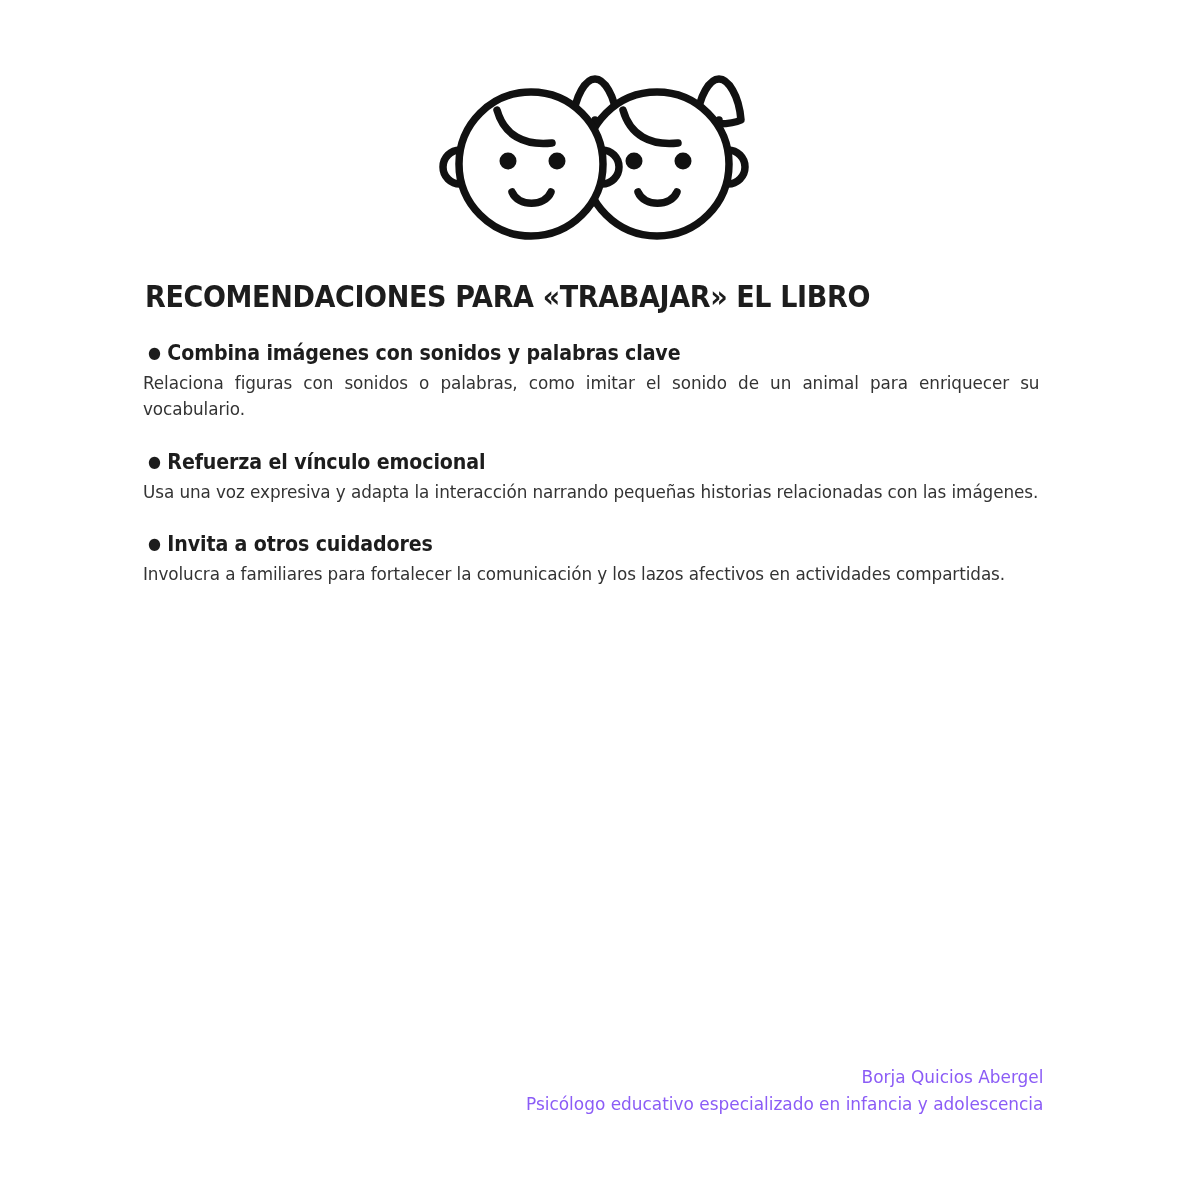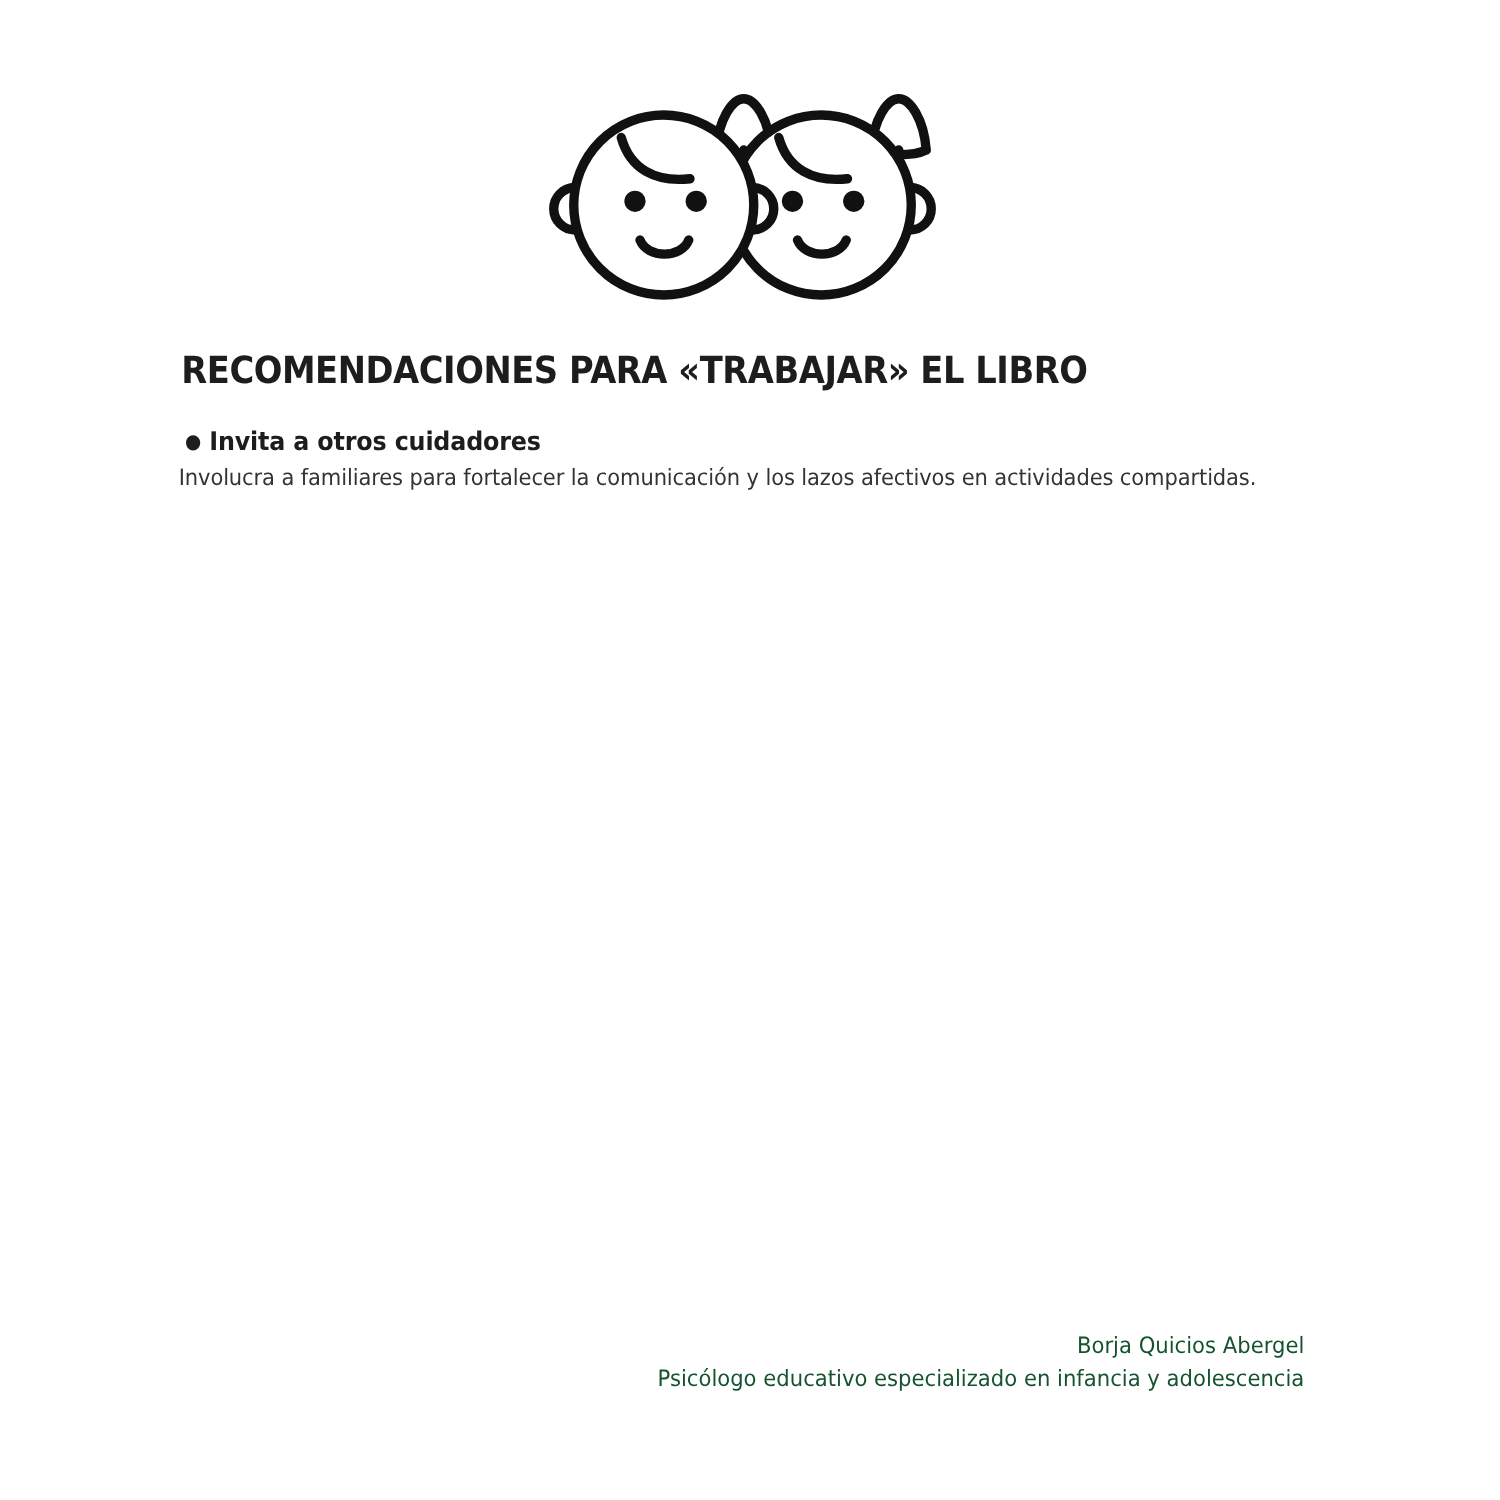--- a/index.html
+++ b/index.html
@@ -101,21 +101,21 @@
   .item-body.nojustify { text-align: left; }
 
   
   .signature {
     position: absolute;
     right: 157px;
     top: 1063px;
     text-align: right;
     font-family: "DejaVu Sans", sans-serif;
     font-size: 18px;
-    color: #14532d;
+    color: #8b5cf6;
     line-height: 1.5;
   }
   .signature div {
     transform: scaleX(0.94);
     transform-origin: right center;
     white-space: nowrap;
   }
 </style>
 </head>
 <body>
@@ -159,23 +159,31 @@
       </g>
     </svg>
   </div>
 
   <div class="title">RECOMENDACIONES PARA «TRABAJAR» EL LIBRO</div>
 
   <div class="content">
 
 
 
+    <div class="item">
+      <div class="item-heading"><span class="bullet-dot">●</span><span>Combina imágenes con sonidos y palabras clave</span></div>
+      <div class="item-body">Relaciona figuras con sonidos o palabras, como imitar el sonido de un animal para enriquecer su vocabulario.</div>
+    </div>
 
 
 
+    <div class="item">
+      <div class="item-heading"><span class="bullet-dot">●</span><span>Refuerza el vínculo emocional</span></div>
+      <div class="item-body">Usa una voz expresiva y adapta la interacción narrando pequeñas historias relacionadas con las imágenes.</div>
+    </div>
 
     <div class="item">
       <div class="item-heading"><span class="bullet-dot">●</span><span>Invita a otros cuidadores</span></div>
       <div class="item-body">Involucra a familiares para fortalecer la comunicación y los lazos afectivos en actividades compartidas.</div>
     </div>
 
   </div>
 
   <div class="signature">
     <div>Borja Quicios Abergel</div>

